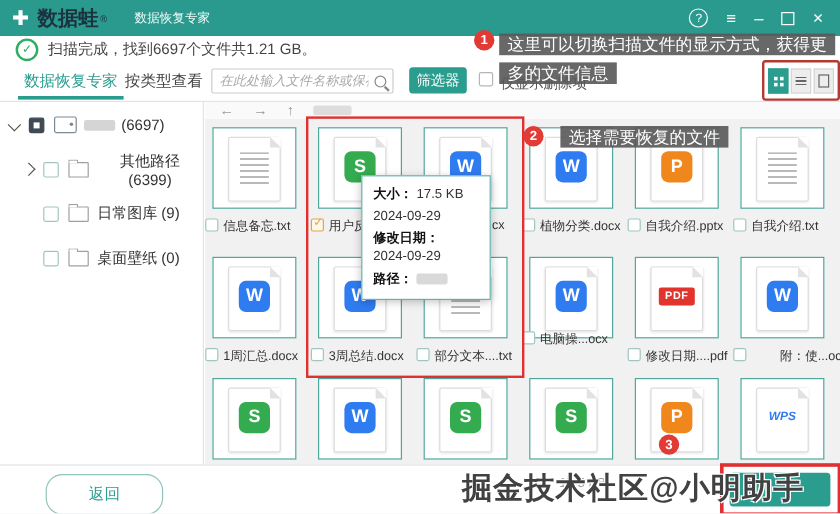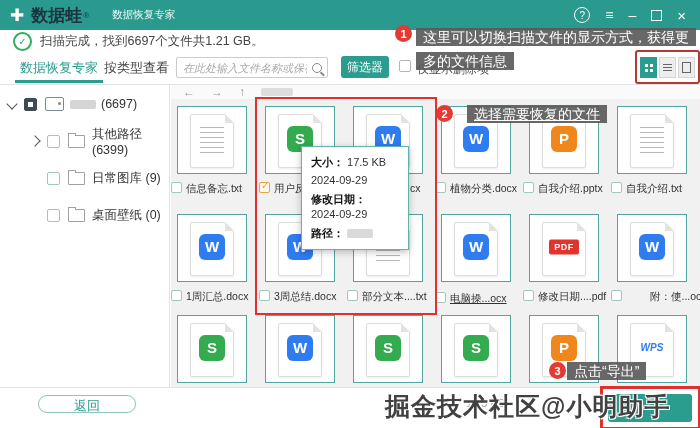--- a/index.html
+++ b/index.html
@@ -39,21 +39,21 @@
   .view-toggles{position:absolute;left:640px;top:4px;display:flex;gap:2px;}
   .vt{width:17px;height:21px;display:flex;align-items:center;justify-content:center;background:#ededed;border:1px solid #d5d5d5;box-sizing:border-box;}
   .vt.active{background:#2a9d8f;border-color:#2a9d8f;}
   .vt-grid{width:3px;height:3px;background:#fff;box-shadow:5px 0 0 #fff,0 5px 0 #fff,5px 5px 0 #fff;margin:-4px 4px 0 0;}
   .vt-list{width:9px;height:7px;background:repeating-linear-gradient(to bottom,#666 0 1px,transparent 1px 3px);}
   .vt-doc{width:7px;height:9px;border:1px solid #666;}
 
   
   .sidebar{position:absolute;left:0;top:84px;width:170px;bottom:40px;background:#fff;border-right:1px solid #e3e3e3;box-sizing:border-box;padding-top:8px;z-index:1;}
   .tree-row{display:flex;align-items:center;height:24px;margin-bottom:13px;padding-left:8px;font-size:12.5px;color:#333;}
-  .tree-row.child{padding-left:31px;}
+  .tree-row.child{padding-left:20px;text-align:center;}
   .chev{width:7px;height:7px;border-right:1.6px solid #555;border-bottom:1.6px solid #555;transform:rotate(-45deg);margin-right:8px;flex:0 0 auto;}
   .chev.down{transform:rotate(45deg);}
   .chev.hide{visibility:hidden;}
   .tcb{width:13px;height:13px;border:1px solid #9fc6c0;border-radius:2px;background:#fff;margin-right:8px;flex:0 0 auto;box-sizing:border-box;position:relative;}
   .tcb.ind{background:#3f4a54;border-color:#3f4a54;}
   .tcb.ind::after{content:"";position:absolute;left:3px;top:3px;width:5px;height:5px;background:#fff;}
   .folder-ic{width:15px;height:11px;border:1px solid #a0a0a0;border-radius:1px;background:#fff;margin-right:7px;flex:0 0 auto;position:relative;}
   .folder-ic::before{content:"";position:absolute;top:-3px;left:-1px;width:6px;height:2px;border:1px solid #a0a0a0;border-bottom:none;background:#fff;border-radius:1px 1px 0 0;}
   .drive-ic{width:17px;height:12px;border:1px solid #7a8a92;border-radius:2px;margin-right:6px;flex:0 0 auto;position:relative;}
   .drive-ic::after{content:"";position:absolute;right:2px;top:4px;width:3px;height:3px;border-radius:50%;background:#7a8a92;}
@@ -75,39 +75,39 @@
   .b-wps{background:none;color:#2f7bf0;font-size:10px;font-style:italic;font-weight:bold;}
   .txt-lines{position:absolute;left:9px;top:12px;width:24px;height:28px;background:repeating-linear-gradient(to bottom,#b9b9b9 0 1.5px,transparent 1.5px 5px);}
   .name-row{position:absolute;display:flex;align-items:flex-start;gap:4px;width:90px;font-size:10.5px;color:#333;white-space:nowrap;z-index:2;}
   .gcb{flex:0 0 auto;width:11px;height:11px;border:1px solid #9fc6c0;border-radius:2px;background:#fff;box-sizing:border-box;position:relative;}
   .gcb.orange{border-color:#e8a33d;background:#fdf8ee;}
   .gcb.orange::after{content:"✓";position:absolute;left:1px;top:-3px;font-size:10px;color:#e8a33d;}
   .fname.push-right{margin-left:48px;}
 
   
   .bottombar{position:absolute;left:0;bottom:0;right:0;height:40px;background:#fff;border-top:1px solid #e3e3e3;z-index:15;}
-  .back-btn{position:absolute;left:38px;top:7px;width:98px;height:18px;border:1px solid #8fc3bc;border-radius:14px;color:#2a9d8f;font-size:13px;background:#fff;}
+  .back-btn{position:absolute;left:38px;top:7px;width:98px;height:34px;border:1px solid #8fc3bc;border-radius:14px;color:#2a9d8f;font-size:13px;background:#fff;}
   .export-btn{position:absolute;left:608px;top:6px;width:84px;height:28px;background:#2a9d8f;border:none;border-radius:3px;}
 
   
   .red-box{position:absolute;border:2px solid #e03030;z-index:10;pointer-events:none;}
   .red-box.grid-hl{left:255px;top:97px;width:178px;height:214px;}
   .red-box.view-hl{left:635px;top:50px;width:61px;height:30px;border-color:#b23a32;border-radius:3px;z-index:31;}
   .red-box.export-hl{left:600px;top:386px;width:95px;height:38px;border-width:3px;z-index:35;}
 
   .file-tooltip{position:absolute;left:301px;top:146px;width:108px;background:#fff;border:1px solid #5fb3aa;box-shadow:0 2px 7px rgba(0,0,0,.25);z-index:20;padding:8px 9px;font-size:11px;color:#333;box-sizing:border-box;line-height:1.4;}
   .file-tooltip b{color:#111;}
   .tt-sec{margin-bottom:3px;}
   .tt-blob{display:inline-block;width:26px;height:9px;background:#d9d9d9;border-radius:2px;vertical-align:middle;margin-left:3px;}
 
   .ann-circle{position:absolute;width:17px;height:17px;border-radius:50%;background:#e23a34;color:#fff;font-size:11px;font-weight:bold;display:flex;align-items:center;justify-content:center;z-index:40;}
   .ann-box{position:absolute;z-index:39;color:#fff;font-size:14px;line-height:25px;white-space:nowrap;}
   .ann-bg{background:rgba(88,88,88,.9);padding:1px 7px;-webkit-box-decoration-break:clone;box-decoration-break:clone;}
   .ann1-wrap{left:416px;top:25px;width:282px;white-space:normal;line-height:24px;}
-  .ann2-wrap{left:467px;top:102px;text-decoration:underline;}
+  .ann2-wrap{left:467px;top:102px;}
   .ann3-wrap{left:567px;top:359px;}
 
   .watermark{position:absolute;left:385px;top:390px;font-size:25px;font-weight:bold;color:#414141;letter-spacing:1px;white-space:nowrap;z-index:40;text-shadow:-1px -1px 0 #fff,1px -1px 0 #fff,-1px 1px 0 #fff,1px 1px 0 #fff;}
   .size-frag{position:absolute;left:466px;top:397px;font-size:11px;color:#9b9b9b;z-index:36;}
 </style>
 </head>
 <body>
 
 <div class="app">
 
@@ -268,21 +268,21 @@
       </div>
       <div class="name-row" style="left: 347px; top: 290px;">
         <span class="gcb"></span>
         <span class="fname">部分文本....txt</span>
       </div>
       <div class="thumb" style="left: 441px; top: 214px;">
         <div class="page">
           <div class="badge b-docx">W</div>
         </div>
       </div>
-      <div class="name-row" style="left: 435px; top: 292px; text-decoration: underline;">
+      <div class="name-row" style="left: 435px; top: 276px;">
         <span class="gcb"></span>
         <span class="fname">电脑操...ocx</span>
       </div>
       <div class="thumb" style="left: 529px; top: 214px;">
         <div class="page">
           <div class="badge b-pdf">PDF</div>
         </div>
       </div>
       <div class="name-row" style="left: 523px; top: 290px;">
         <span class="gcb"></span>
@@ -347,17 +347,16 @@
     <div><b>路径：</b><span class="tt-blob"></span></div>
   </div>
 
   <span class="ann-circle" style="left:395px;top:25px;">1</span>
   <div class="ann-box ann1-wrap"><span class="ann-bg">这里可以切换扫描文件的显示方式，获得更多的文件信息</span></div>
 
   <span class="ann-circle" style="left:436px;top:105px;">2</span>
   <div class="ann-box ann2-wrap"><span class="ann-bg">选择需要恢复的文件</span></div>
 
   <span class="ann-circle" style="left:549px;top:362px;">3</span>
-  <div class="ann-box ann3-wrap"><span class="ann-bg">点击“导出”</span></div>
 
   <div class="watermark">掘金技术社区@小明助手</div>
 
 </div>
 
 </body></html>

